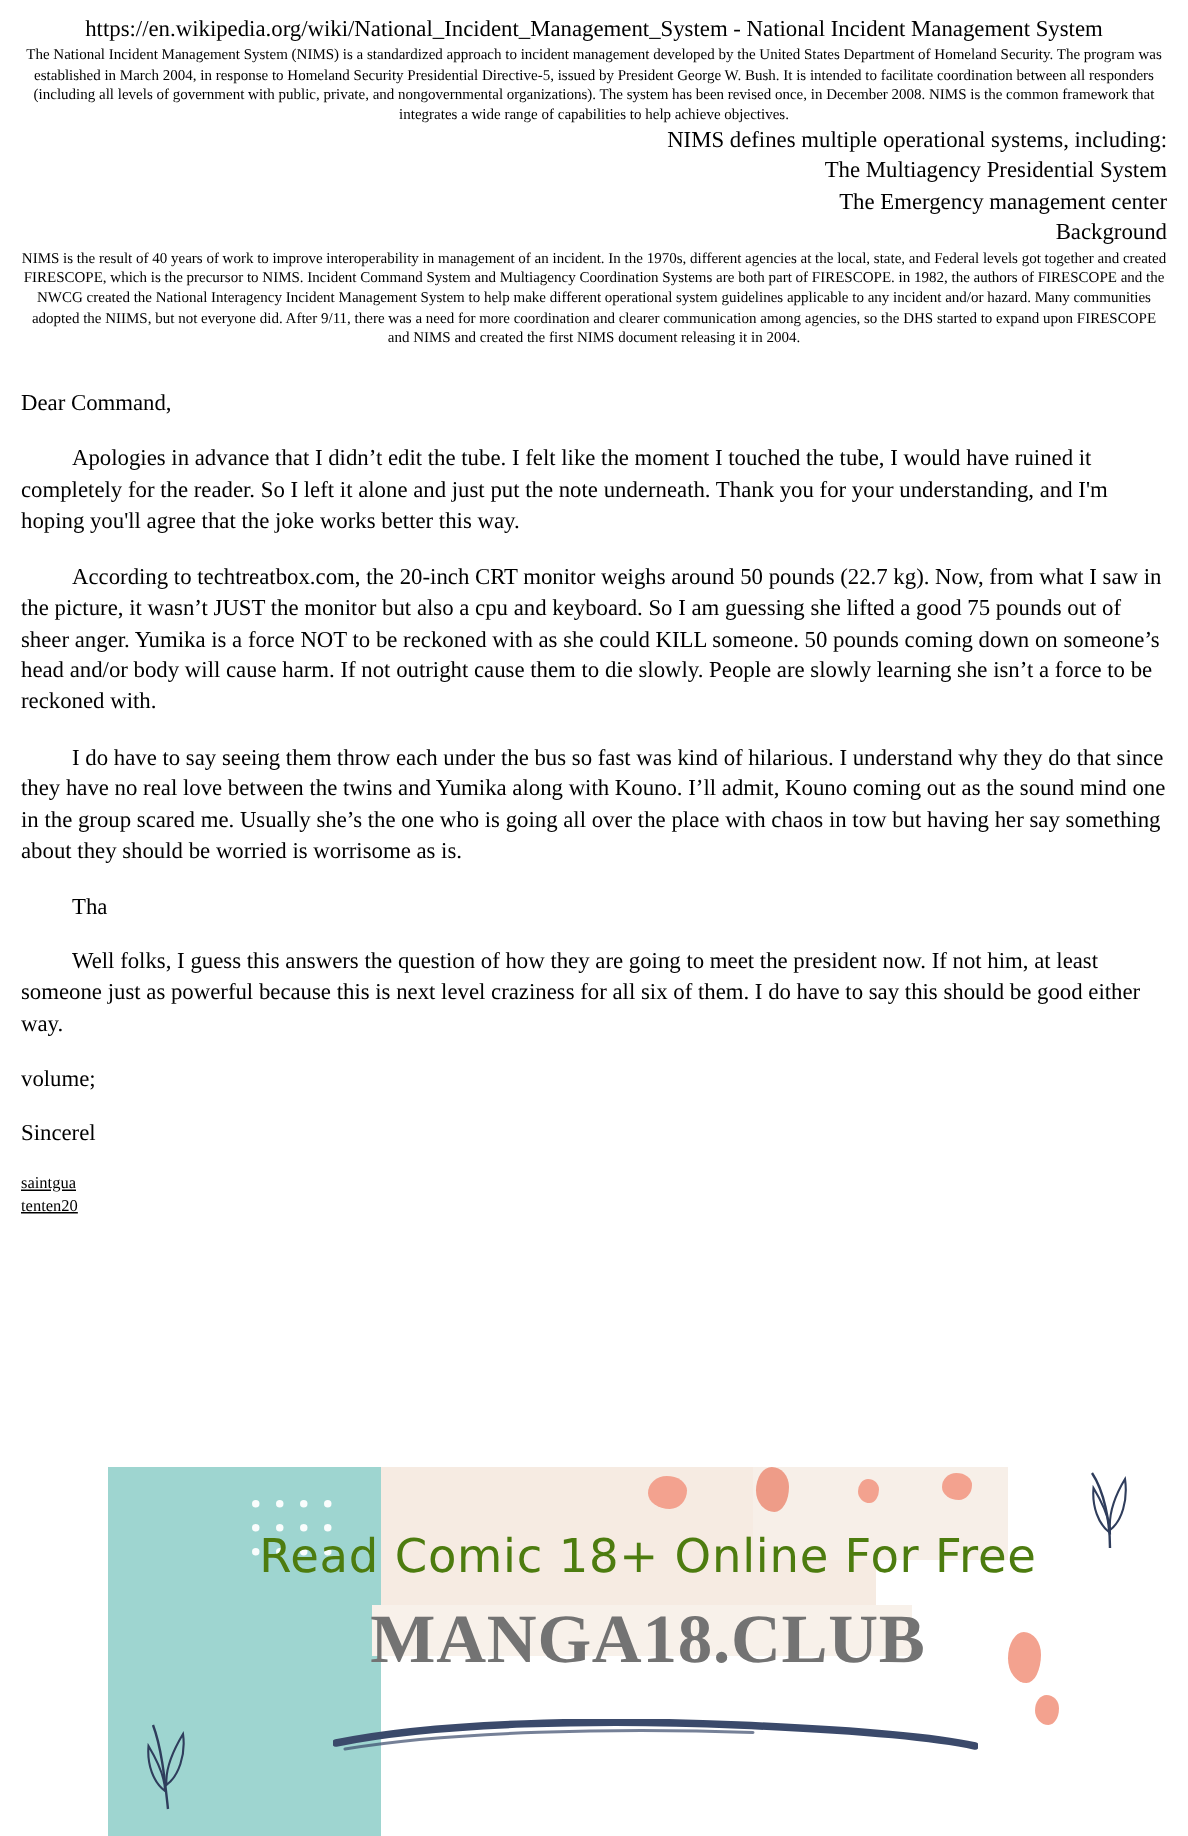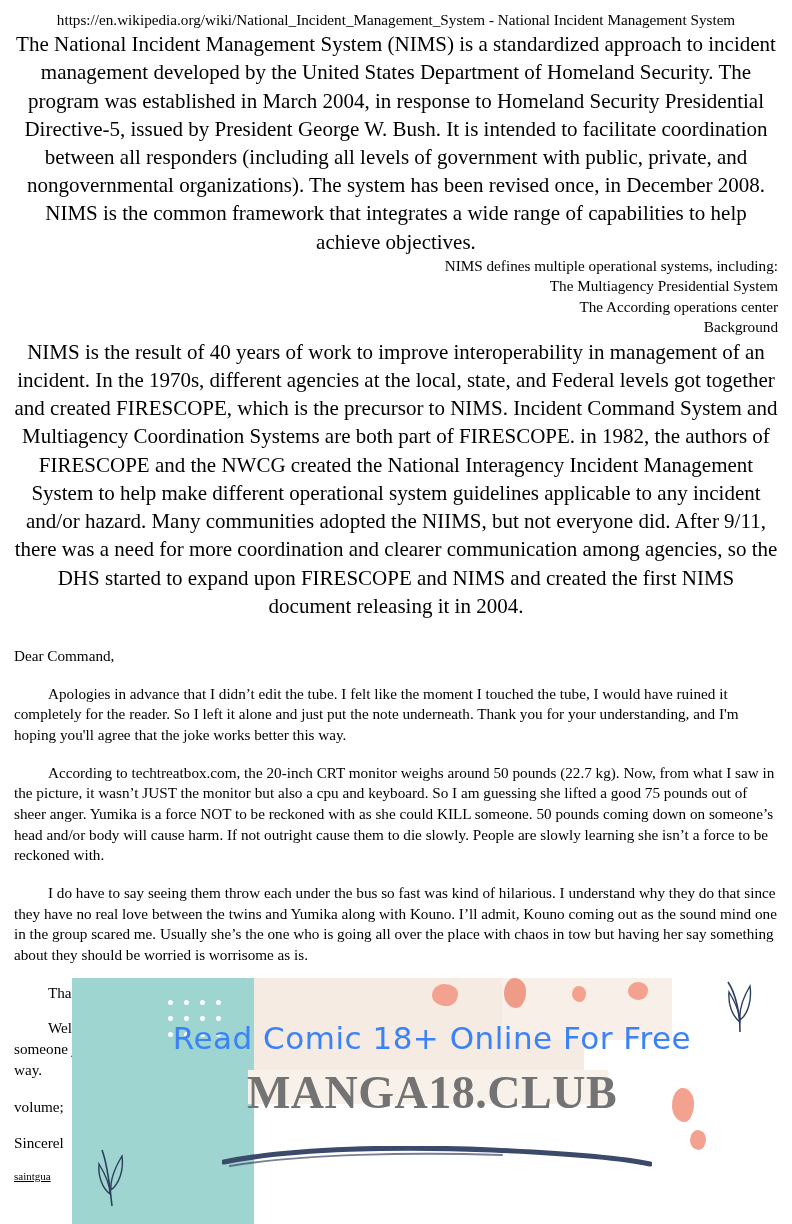--- a/index.html
+++ b/index.html
@@ -28,21 +28,21 @@
     line-height: 1.32;
   }
   .wiki-url {
     text-align: center;
     font-size: 15.2px;
     line-height: 1.32;
     margin-bottom: 0;
   }
   .wiki-para {
     text-align: center;
-    font-size: 21px;
+    font-size: 10px;
     line-height: 1.345;
     margin: 0;
   }
   .wiki-line {
     text-align: right;
     font-size: 15.2px;
     line-height: 1.345;
     margin: 0;
   }
   .letter {
@@ -139,21 +139,21 @@
   .blob.dark { background: #ee9c88; }
   .banner-title {
     position: absolute;
     left: 0;
     top: 42px;
     width: 720px;
     text-align: center;
     font-family: "DejaVu Sans", sans-serif;
     font-size: 31px;
     letter-spacing: 0.5px;
-    color: #3b82f6;
+    color: #4d7c0f;
   }
   .banner-site {
     position: absolute;
     left: 0;
     top: 88px;
     width: 720px;
     text-align: center;
     font-family: Liberation Serif, serif;
     font-weight: bold;
     font-size: 46px;
@@ -174,36 +174,37 @@
 </head>
 <body>
 
 <div class="page">
 
   <div class="wiki-block">
     <div class="wiki-url">https://en.wikipedia.org/wiki/National_Incident_Management_System - National Incident Management System</div>
     <p class="wiki-para">The National Incident Management System (NIMS) is a standardized approach to incident management developed by the United States Department of Homeland Security. The program was established in March 2004, in response to Homeland Security Presidential Directive-5, issued by President George W. Bush. It is intended to facilitate coordination between all responders (including all levels of government with public, private, and nongovernmental organizations). The system has been revised once, in December 2008. NIMS is the common framework that integrates a wide range of capabilities to help achieve objectives.</p>
     <p class="wiki-line">NIMS defines multiple operational systems, including:</p>
     <p class="wiki-line">The Multiagency Presidential System</p>
-    <p class="wiki-line">The According operations center</p>
+    <p class="wiki-line">The Emergency management center</p>
     <p class="wiki-line">Background</p>
     <p class="wiki-para">NIMS is the result of 40 years of work to improve interoperability in management of an incident. In the 1970s, different agencies at the local, state, and Federal levels got together and created FIRESCOPE, which is the precursor to NIMS. Incident Command System and Multiagency Coordination Systems are both part of FIRESCOPE. in 1982, the authors of FIRESCOPE and the NWCG created the National Interagency Incident Management System to help make different operational system guidelines applicable to any incident and/or hazard. Many communities adopted the NIIMS, but not everyone did. After 9/11, there was a need for more coordination and clearer communication among agencies, so the DHS started to expand upon FIRESCOPE and NIMS and created the first NIMS document releasing it in 2004.</p>
   </div>
 
   <div class="letter">
     <p>Dear Command,</p>
     <p class="indent">Apologies in advance that I didn’t edit the tube.  I felt like the moment I touched the tube, I would have ruined it completely for the reader.  So I left it alone and just put the note underneath.  Thank you for your understanding, and I'm hoping you'll agree that the joke works better this way.</p>
     <p class="indent">According to techtreatbox.com, the 20-inch CRT monitor weighs around 50 pounds (22.7 kg).  Now, from what I saw in the picture, it wasn’t JUST the monitor but also a cpu and keyboard.  So I am guessing she lifted a good 75 pounds out of sheer anger.  Yumika is a force NOT to be reckoned with as she could KILL someone.  50 pounds coming down on someone’s head and/or body will cause harm.  If not outright cause them to die slowly.  People are slowly learning she isn’t a force to be reckoned with.</p>
     <p class="indent">I do have to say seeing them throw each under the bus so fast was kind of hilarious.  I understand why they do that since they have no real love between the twins and Yumika along with Kouno.  I’ll admit, Kouno coming out as the sound mind one in the group scared me.  Usually she’s the one who is going all over the place with chaos in tow but having her say something about they should be worried is worrisome as is.</p>
     <p class="indent tight">Tha</p>
     <p class="indent">Well folks, I guess this answers the question of how they are going to meet the president now.  If not him, at least someone just as powerful because this is next level craziness for all six of them.  I do have to say this should be good either way.</p>
     <p class="tight">volume;</p>
     <p class="tight">Sincerel</p>
     <div class="sig-block">
       <div>saintgua</div>
+      <div>tenten20</div>
     </div>
   </div>
 
   <div class="banner">
     <div class="bg-white"></div>
     <div class="teal"></div>
     <div class="teal2"></div>
     <div class="cream"></div>
     <div class="cream2"></div>
     <div class="cream3"></div>

